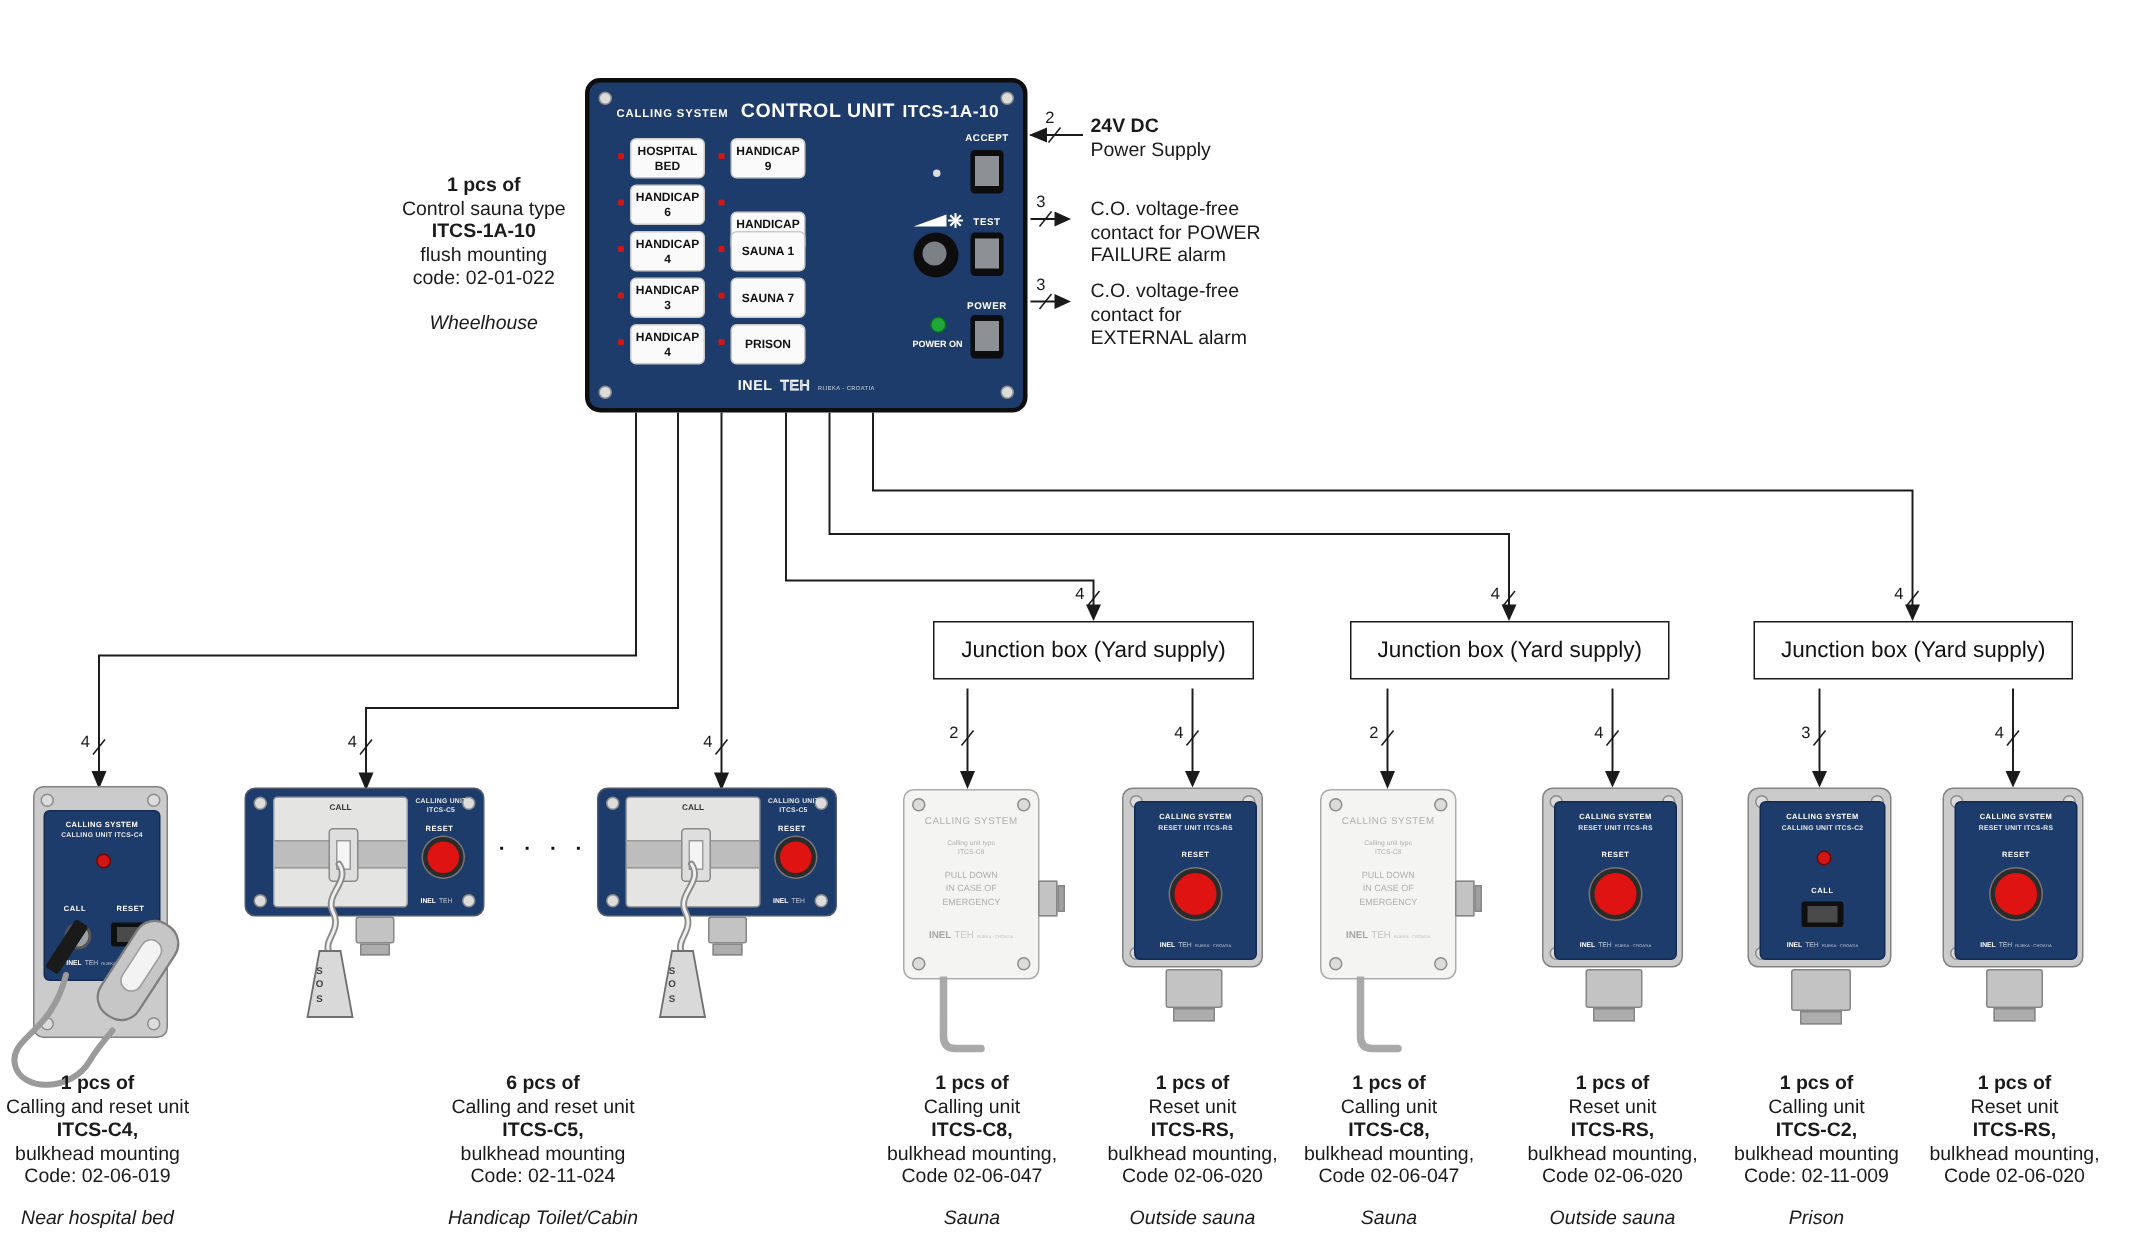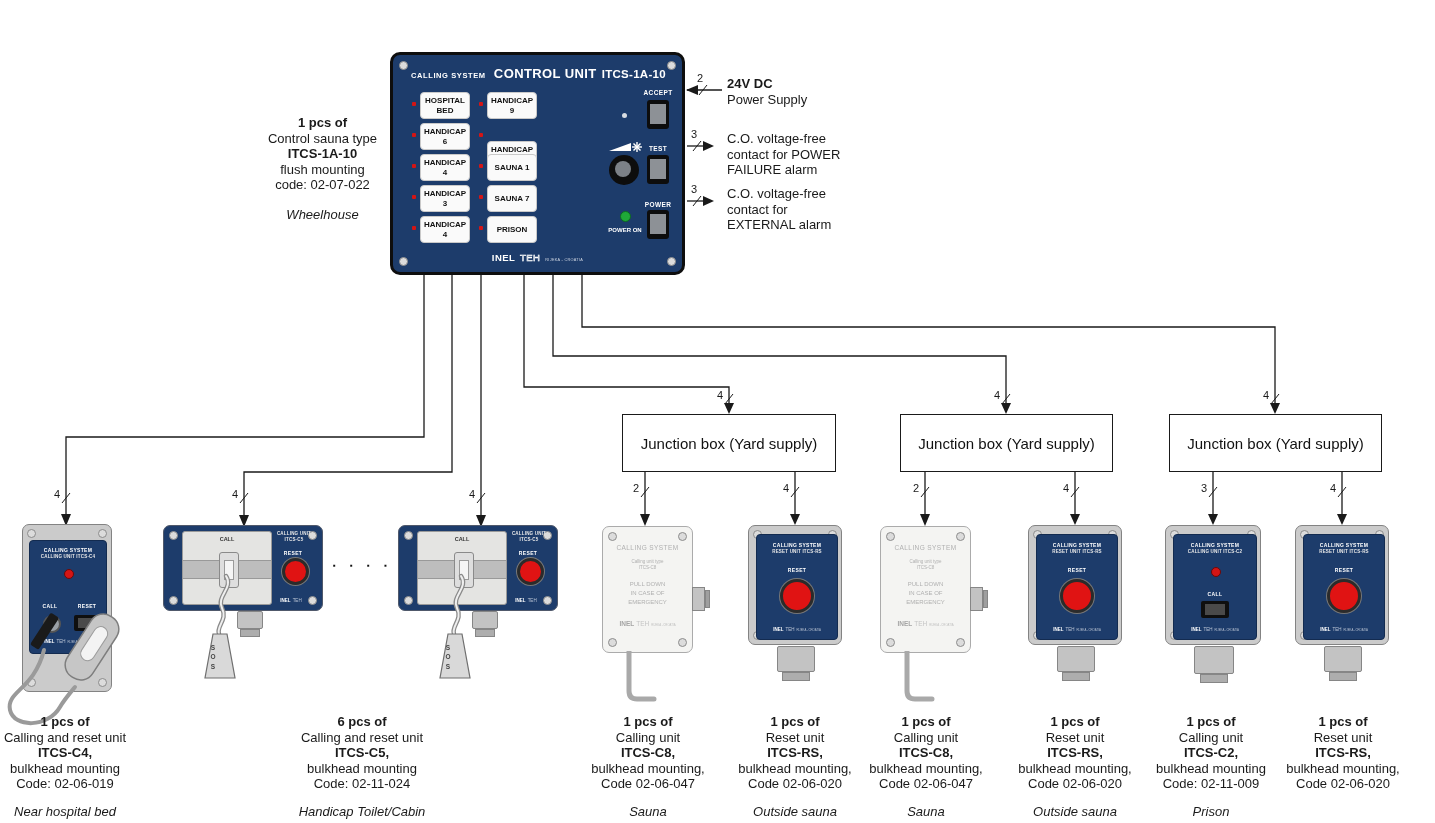--- a/index.html
+++ b/index.html
@@ -31,21 +31,21 @@
   .brand .b2{letter-spacing:.4px;color:rgba(255,255,255,.35);-webkit-text-stroke:.6px #fff;}
   .brand .b3{font-size:3.8px;letter-spacing:.3px;color:#cfd6e2;}
 
   
   .note{position:absolute;font-size:13px;line-height:15.5px;color:#1a1a1a;}
   .note .b{font-weight:bold;}
   .note .it{font-style:italic;}
   .note-c{text-align:center;}
 
   
-  .jbox{position:absolute;height:58px;background:#fff;border:1.5px solid #1a1a1a;box-sizing:border-box;
+  .jbox{position:absolute;height:39px;background:#fff;border:1.5px solid #1a1a1a;box-sizing:border-box;
         display:flex;align-items:center;justify-content:center;font-size:15px;color:#111;}
 
   
   .dev{position:absolute;background:#cbcbcb;border:1.5px solid #838383;border-radius:7px;box-sizing:border-box;}
   .dev-blue{background:#1d3c6b;border-color:#50596b;}
   .dev-white{background:#f4f4f2;border-color:#ababab;}
   .screw{position:absolute;width:9px;height:9px;border-radius:50%;background:#dcdcdc;border:1px solid #8c8c8c;box-sizing:border-box;}
   .face{position:absolute;background:#1d3c6b;border:1px solid #132b50;border-radius:4px;color:#fff;}
   .t1{position:absolute;left:0;right:0;text-align:center;font-size:5px;font-weight:bold;letter-spacing:.3px;color:#fff;}
   .t2{position:absolute;left:0;right:0;text-align:center;font-size:4.5px;font-weight:bold;letter-spacing:.2px;color:#e8e8e8;}
@@ -212,21 +212,21 @@
       <span class="b2">TEH</span>
       <span class="b3">RIJEKA - CROATIA</span>
     </div>
   </div>
 
   <div class="note note-c" style="left:250px;top:115px;width:145px;">
     <div class="b">1 pcs of</div>
     <div>Control sauna type</div>
     <div class="b">ITCS-1A-10</div>
     <div>flush mounting</div>
-    <div>code: 02-07-022</div>
+    <div>code: 02-01-022</div>
     <div class="it" style="margin-top:14px;">Wheelhouse</div>
   </div>
 
   <div class="note" style="left:727px;top:76px;">
     <div class="b">24V DC</div>
     <div>Power Supply</div>
   </div>
   <div class="note" style="left:727px;top:131px;">
     <div>C.O. voltage-free</div>
     <div>contact for POWER</div>

